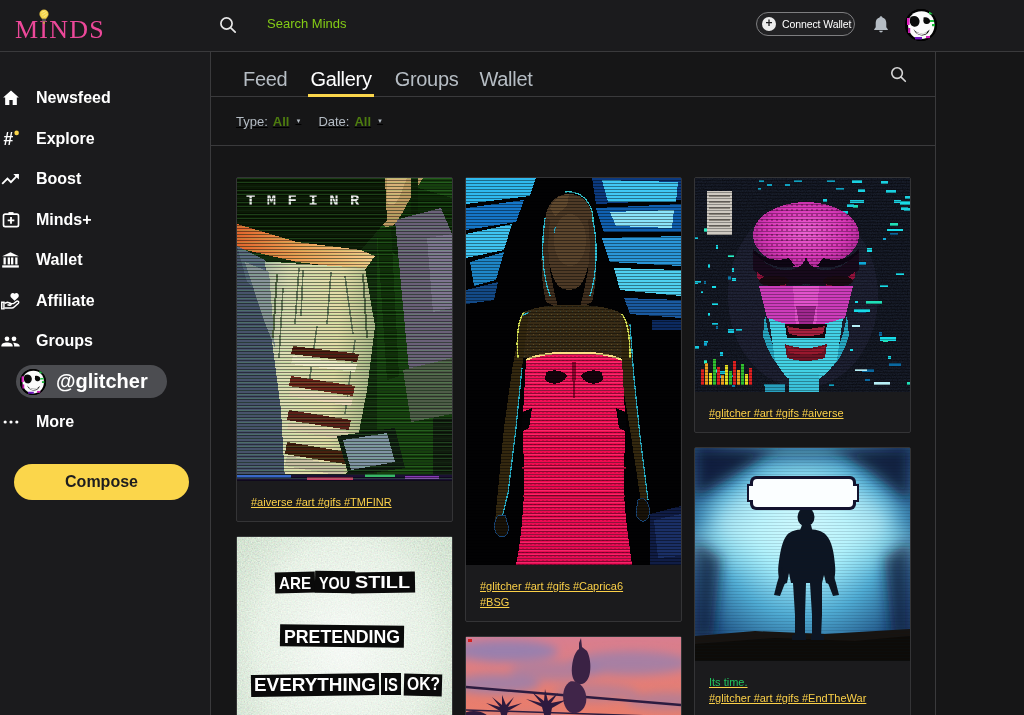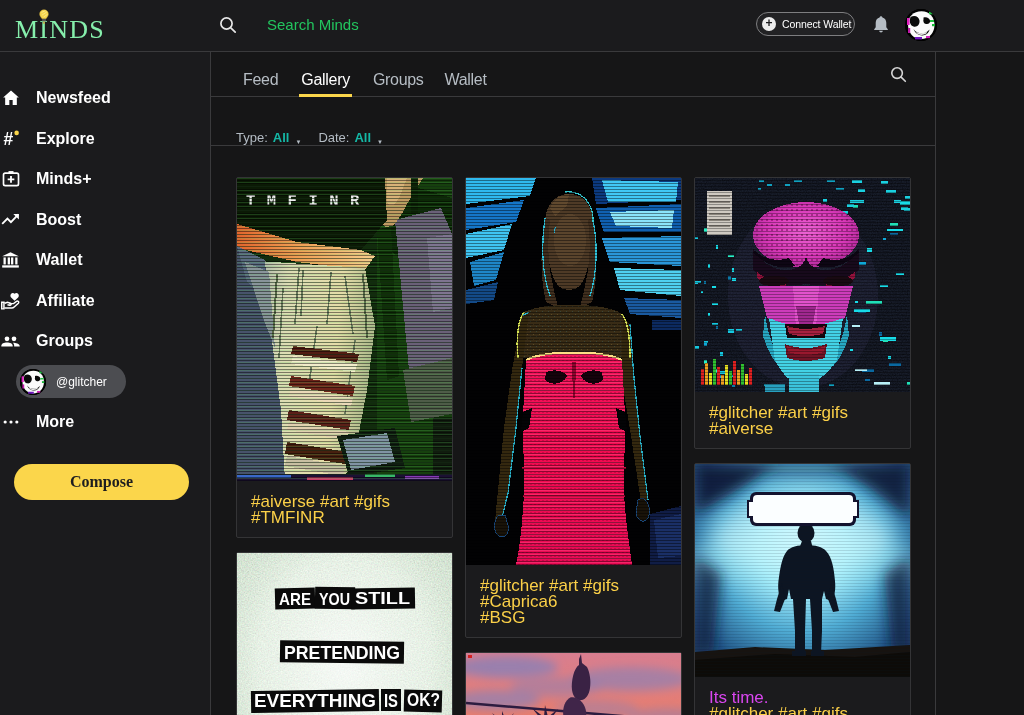--- a/index.html
+++ b/index.html
@@ -1,55 +1,55 @@
 <!DOCTYPE html>
 <html><head>
 <meta charset="utf-8">
 <style>
 * { margin:0; padding:0; box-sizing:border-box; }
 html,body { width:1024px; height:715px; overflow:hidden; background:#161617; font-family:"Liberation Sans", sans-serif; }
 
 .topbar { position:fixed; top:0; left:0; width:1024px; height:52px; background:#1b1b1d; border-bottom:1px solid #3a3a3c; z-index:10; }
-.logo { position:absolute; left:15px; top:17px; font-family:"Liberation Serif", serif; font-size:26px; line-height:26px; color:#86efac; letter-spacing:1.2px; }
+.logo { position:absolute; left:15px; top:17px; font-family:"Liberation Serif", serif; font-size:26px; line-height:26px; color:#ec4899; letter-spacing:1.2px; }
 .logo .ii { position:relative; display:inline-block; }
 .logo .bulb { position:absolute; left:-0.5px; top:-8.5px; width:10px; height:15px; }
 .tsearch { position:absolute; left:219px; top:16px; }
-.tsearch-text { position:absolute; left:267px; top:16px; font-size:15px; color:#22c55e; }
+.tsearch-text { position:absolute; left:267px; top:16px; font-size:13px; color:#84cc16; }
 .wallet-btn { position:absolute; left:756px; top:12px; width:99px; height:24px; border:1px solid #7e7e80; border-radius:13px; color:#fff; font-size:10.5px; display:flex; align-items:center; padding-left:5px; background:rgba(255,255,255,0.03); white-space:nowrap; letter-spacing:-0.1px; }
 .wallet-plus { flex:none; width:14px; height:14px; border-radius:50%; background:#ededed; color:#1b1b1d; font-size:12px; font-weight:bold; line-height:13px; text-align:center; margin-right:6px; }
 .bell { position:absolute; left:872px; top:15px; }
 .avatar-top { position:absolute; left:905px; top:9px; width:32px; height:32px; border-radius:50%; overflow:hidden; background:#000; }
 
 .sidebar { position:fixed; top:52px; left:0; width:211px; height:663px; background:#1b1b1d; border-right:1px solid #3a3a3c; }
 .nav { padding-top:26px; }
 .nav-item { height:40.5px; display:flex; align-items:center; color:#ffffff; font-size:16px; font-weight:bold; }
 .nav-item .nico { width:21px; height:21px; margin-right:15px; flex:none; display:flex; align-items:center; justify-content:center; }
 .user-row { height:40.5px; display:flex; align-items:center; padding-left:16px; }
 .user-pill { height:33px; background:#4c4d51; border-radius:17px; display:flex; align-items:center; padding:0 19px 0 4px; }
 .user-pill .uavatar { width:26px; height:26px; border-radius:50%; overflow:hidden; background:#000; margin-right:10px; }
-.user-pill span { color:#fff; font-size:12px; font-weight:normal; }
-.compose { margin:21px 0 0 14px; width:175px; height:36px; background:#fbd64b; border-radius:18px; color:#1d1d1f; font-size:16px; font-weight:bold; display:flex; align-items:center; justify-content:center;font-family:Liberation Serif, serif; }
+.user-pill span { color:#fff; font-size:20px; font-weight:bold; }
+.compose { margin:21px 0 0 14px; width:175px; height:36px; background:#fbd64b; border-radius:18px; color:#1d1d1f; font-size:16px; font-weight:bold; display:flex; align-items:center; justify-content:center; }
 
 .main { position:absolute; top:52px; left:211px; width:725px; min-height:663px; border-right:1px solid #3a3a3c; background:#161617; }
 .tabs { height:45px; border-bottom:1px solid #3a3a3c; display:flex; align-items:center; padding-left:32px; position:relative; }
-.tab { font-size:16px; letter-spacing:-0.3px; color:#b6bdc4; margin-right:21px; height:45px; line-height:55px; }
+.tab { font-size:20px; letter-spacing:-0.3px; color:#b6bdc4; margin-right:21px; height:45px; line-height:55px; }
 .tab.active { color:#fff; border-bottom:3px solid #fbd64b; padding:0 2px; }
 .tabs .msearch { position:absolute; right:28px; top:14px; }
-.filters { height:49px; border-bottom:1px solid #3a3a3c; display:flex; align-items:flex-end; padding-left:25px; font-size:13px; }
+.filters { height:49px; border-bottom:1px solid #3a3a3c; display:flex; align-items:center; padding-left:25px; font-size:13px;text-decoration:underline; }
 .flabel { color:#b4bcc4; }
-.fval { color:#14b8a6; font-weight:bold; margin-left:5px; }
+.fval { color:#4d7c0f; font-weight:bold; margin-left:5px; }
 .fcaret { color:#b4bcc4; font-size:6px; margin-left:6px; }
 .fgap { width:17px; }
 
 .grid { display:flex; padding:31px 0 0 25px; }
 .gcol { width:217px; margin-right:12px; }
 .card { border:1px solid #343436; background:#1b1b1d; border-radius:2px; margin-bottom:14px; }
 .card .img { display:block; width:215px; }
-.cap { padding:13px 14px 11px 14px; font-size:17px; line-height:16px; color:#fbd048; }
-.cap .wt { color:#d946ef; }
+.cap { padding:13px 14px 11px 14px; font-size:11px; line-height:16px; color:#fbd048;text-decoration:underline; }
+.cap .wt { color:#22c55e; }
 </style>
 </head>
 <body>
 
 <div class="topbar">
   <div class="logo">M<span class="ii">I<svg class="bulb" viewBox="0 0 11 16">
           <path d="M5.5 0.5 C8.3 0.5 10.3 2.6 10.3 5.2 C10.3 7 9.3 8.2 8.5 9.3 L7.6 10.6 L3.4 10.6 L2.5 9.3 C1.7 8.2 0.7 7 0.7 5.2 C0.7 2.6 2.7 0.5 5.5 0.5 Z" fill="#f5d64e" stroke="#caa93a" stroke-width="0.5"></path>
           <path d="M2.8 3.5 L7 1.6 M3.2 6.5 L8.6 3 M5.2 8.5 L9.4 5.6" stroke="#fdf0a0" stroke-width="0.7" fill="none"></path>
           <rect x="3.4" y="10.8" width="4.2" height="2.6" fill="#555"></rect>
           <rect x="4.6" y="13.6" width="1.8" height="2.4" fill="#caa93a"></rect>
@@ -88,32 +88,32 @@
             <path d="M12 3 L2.6 11.4 L5 11.4 L5 20.5 L10 20.5 L10 14.5 L14 14.5 L14 20.5 L19 20.5 L19 11.4 L21.4 11.4 Z" fill="#fff"></path>
           </svg>
         </span>Newsfeed</div>
     <div class="nav-item"><span class="nico">
           <svg width="22" height="22" viewBox="0 0 24 24">
             <text x="4" y="19" font-family="Liberation Sans, sans-serif" font-size="20" font-weight="bold" fill="#fff">#</text>
             <circle cx="19" cy="5" r="2.6" fill="#fbd64b"></circle>
           </svg>
         </span>Explore</div>
     <div class="nav-item"><span class="nico">
+          <svg width="21" height="21" viewBox="0 0 24 24">
+            <path d="M2.5 17 L8.5 11 L12.5 15 L21 6.2" fill="none" stroke="#fff" stroke-width="2.1"></path>
+            <path d="M15.2 5.6 L21.6 5.6 L21.6 12 Z" fill="#fff"></path>
+          </svg>
+        </span>Boost</div>
+    <div class="nav-item"><span class="nico">
           <svg width="20" height="20" viewBox="0 0 24 24">
             <rect x="3" y="5" width="18" height="15" rx="2" fill="none" stroke="#fff" stroke-width="2"></rect>
             <rect x="9" y="2.5" width="6" height="3" fill="#fff"></rect>
             <path d="M12 8.5 L12 16.5 M8 12.5 L16 12.5" stroke="#fff" stroke-width="2.2"></path>
           </svg>
         </span>Minds+</div>
-    <div class="nav-item"><span class="nico">
-          <svg width="21" height="21" viewBox="0 0 24 24">
-            <path d="M2.5 17 L8.5 11 L12.5 15 L21 6.2" fill="none" stroke="#fff" stroke-width="2.1"></path>
-            <path d="M15.2 5.6 L21.6 5.6 L21.6 12 Z" fill="#fff"></path>
-          </svg>
-        </span>Boost</div>
     <div class="nav-item"><span class="nico">
           <svg width="21" height="21" viewBox="0 0 24 24">
             <path d="M12 2.5 L21.5 7 L2.5 7 Z" fill="#fff"></path>
             <rect x="4" y="8.5" width="2.6" height="8" fill="#fff"></rect>
             <rect x="8.8" y="8.5" width="2.6" height="8" fill="#fff"></rect>
             <rect x="12.6" y="8.5" width="2.6" height="8" fill="#fff"></rect>
             <rect x="17.4" y="8.5" width="2.6" height="8" fill="#fff"></rect>
             <rect x="2.5" y="17.5" width="19" height="2.6" fill="#fff"></rect>
           </svg>
         </span>Wallet</div>

